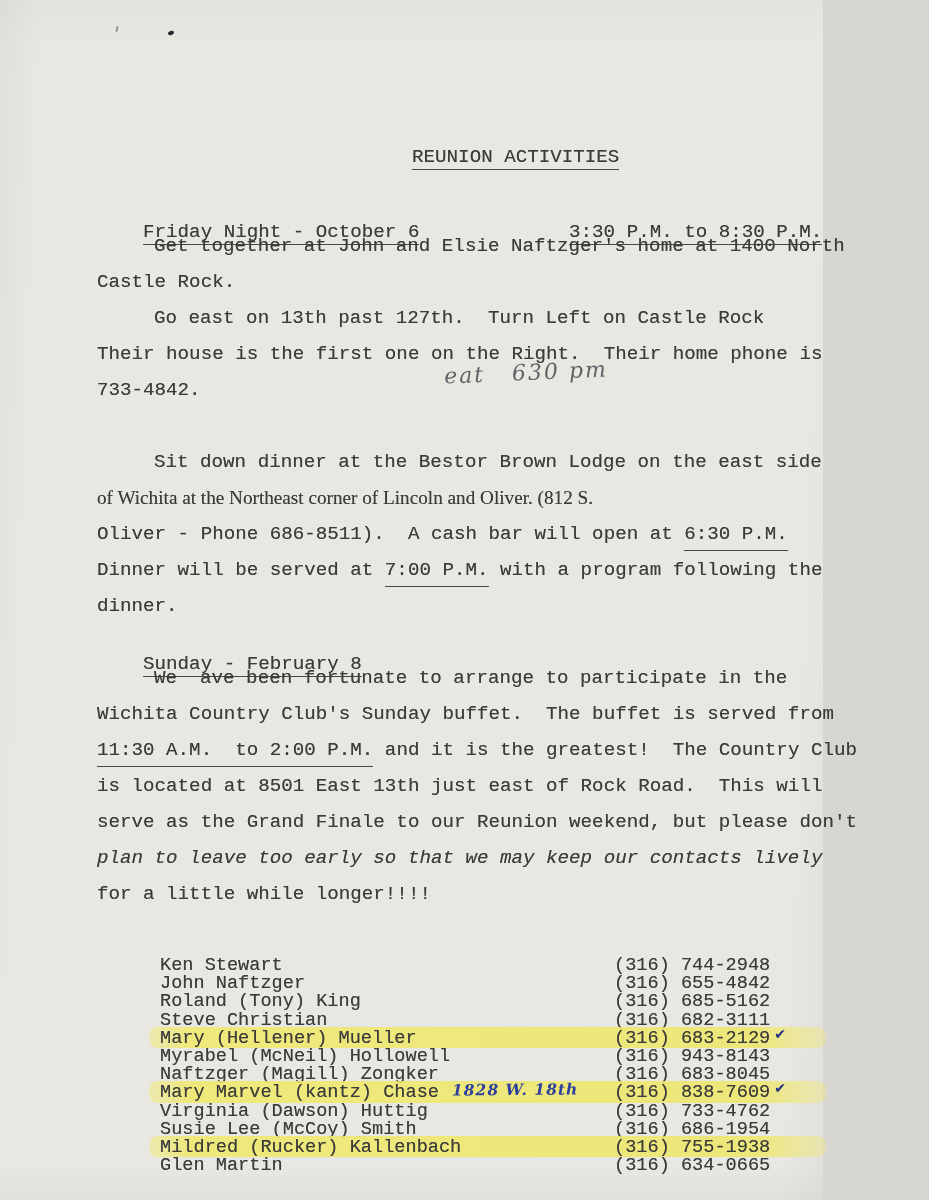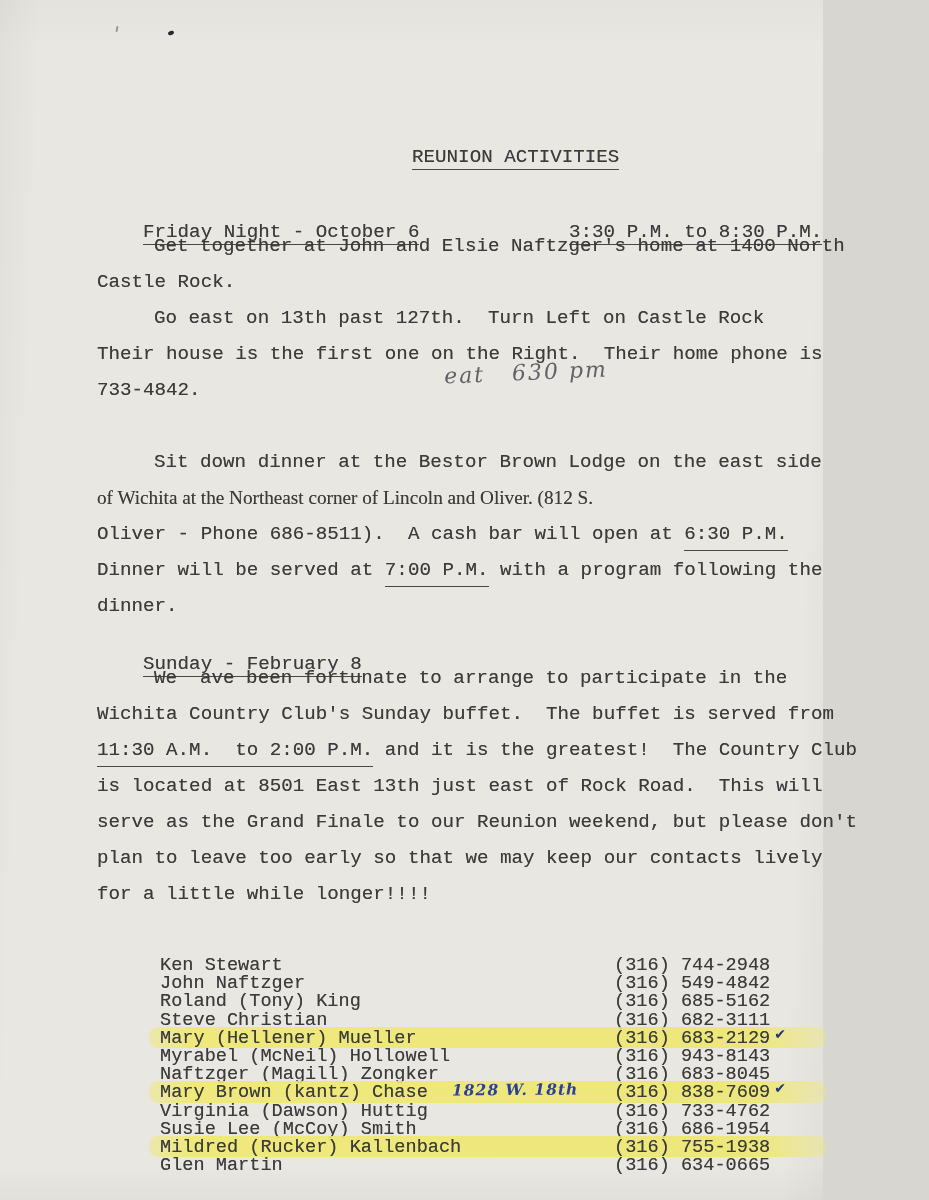--- a/index.html
+++ b/index.html
@@ -158,32 +158,32 @@
   <div class="tline" style="top:595px; left:97px;">dinner.</div>
 
   <div class="tline heading" style="top:631px; left:97px;">
     <span class="u">Sunday - February 8</span>
   </div>
   <div class="tline" style="top:667px; left:154px;">We  ave been fortunate to arrange to participate in the</div>
   <div class="tline" style="top:703px; left:97px;">Wichita Country Club's Sunday buffet.  The buffet is served from</div>
   <div class="tline" style="top:739px; left:97px;"><span class="u">11:30 A.M.  to 2:00 P.M.</span><span> and it is the greatest!  The Country Club</span></div>
   <div class="tline" style="top:775px; left:97px;">is located at 8501 East 13th just east of Rock Road.  This will</div>
   <div class="tline" style="top:811px; left:97px;">serve as the Grand Finale to our Reunion weekend, but please don't</div>
-  <div class="tline" style="top:847px; left:97px;">plan to leave too early so that we may keep our contacts lively</div>
+  <div class="tline" style="top:847px; left:97px;font-style:italic;">plan to leave too early so that we may keep our contacts lively</div>
   <div class="tline" style="top:883px; left:97px;">for a little while longer!!!!</div>
 
 
   <div class="committee">
     <div class="crow">
       <span class="name">Ken Stewart</span>
       <span class="phone">(316) 744-2948</span>
     </div>
     <div class="crow">
       <span class="name">John Naftzger</span>
-      <span class="phone">(316) 549-4842</span>
+      <span class="phone">(316) 655-4842</span>
     </div>
     <div class="crow">
       <span class="name">Roland (Tony) King</span>
       <span class="phone">(316) 685-5162</span>
     </div>
     <div class="crow">
       <span class="name">Steve Christian</span>
       <span class="phone">(316) 682-3111</span>
     </div>
     <div class="crow hl">
@@ -192,21 +192,21 @@
     </div>
     <div class="crow">
       <span class="name">Myrabel (McNeil) Hollowell</span>
       <span class="phone">(316) 943-8143</span>
     </div>
     <div class="crow">
       <span class="name">Naftzger (Magill) Zongker</span>
       <span class="phone">(316) 683-8045</span>
     </div>
     <div class="crow hl">
-      <span class="name">Mary Brown (kantz) Chase</span>
+      <span class="name">Mary Marvel (kantz) Chase</span>
       <span class="handnote note-address">1828 W. 18th</span>
       <span class="phone"><span>(316) 838-7609</span><span class="check">✔</span></span>
     </div>
     <div class="crow">
       <span class="name">Virginia (Dawson) Huttig</span>
       <span class="phone">(316) 733-4762</span>
     </div>
     <div class="crow">
       <span class="name">Susie Lee (McCoy) Smith</span>
       <span class="phone">(316) 686-1954</span>

